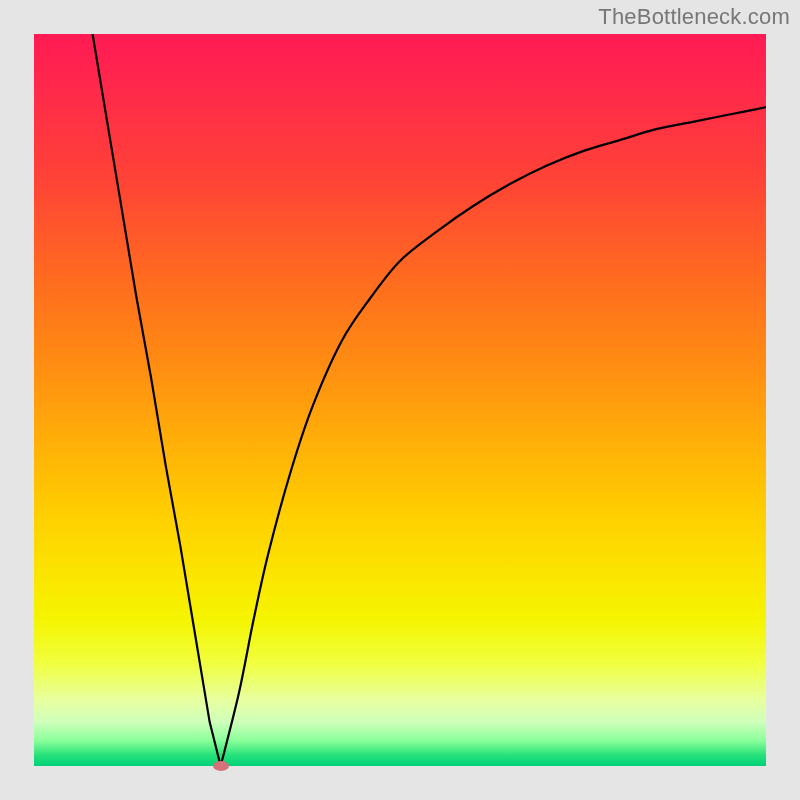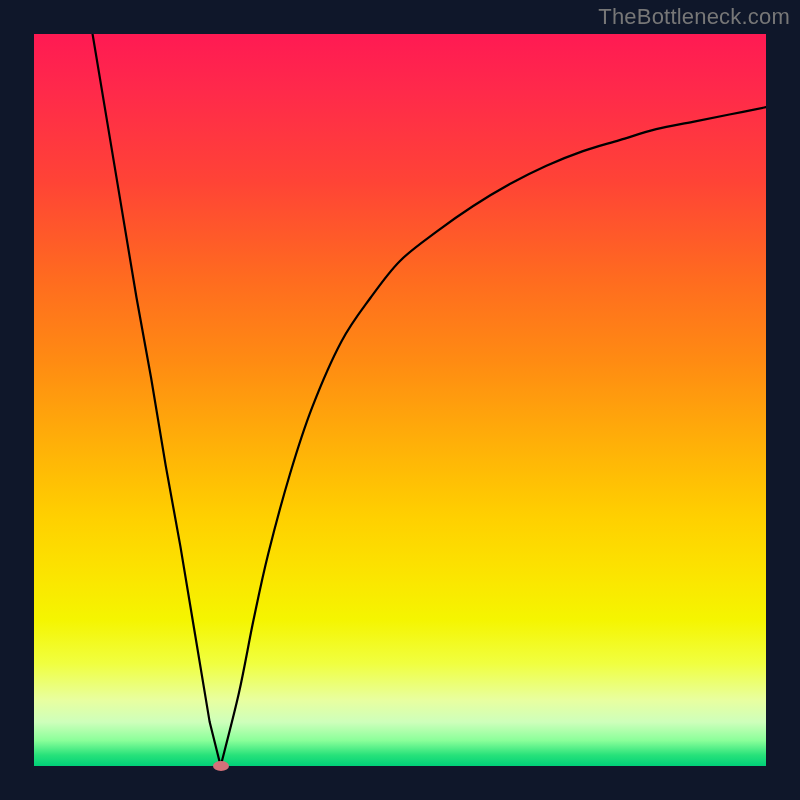--- a/index.html
+++ b/index.html
@@ -8,21 +8,21 @@
     width: 800px;
     height: 800px;
     overflow: hidden;
     background: #000;
     font-family: Arial, Helvetica, sans-serif;
   }
   .frame {
     position: relative;
     width: 800px;
     height: 800px;
-    background: #0f172a;
+    background: #e5e5e5;
   }
   .plot {
     position: absolute;
     left: 34px;
     top: 34px;
     width: 732px;
     height: 732px;
     
     background: linear-gradient(
       to bottom,

